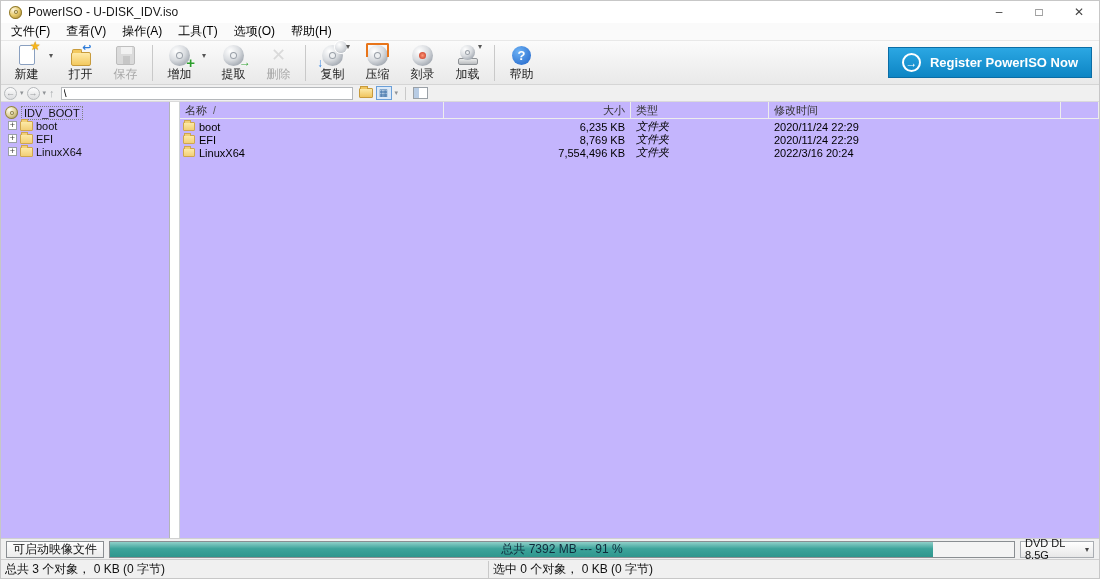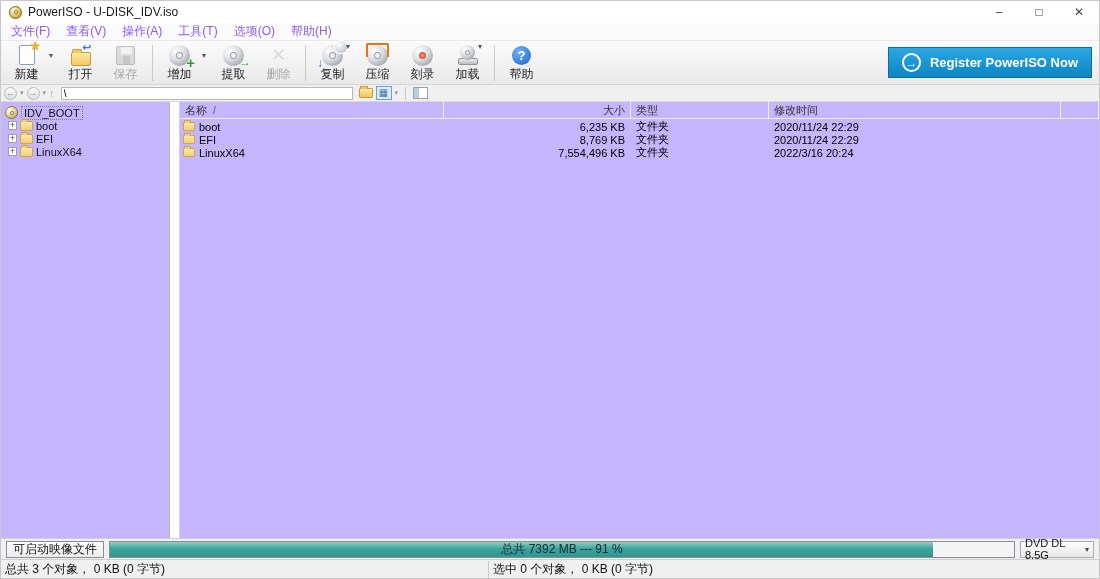--- a/index.html
+++ b/index.html
@@ -15,21 +15,21 @@
     background:radial-gradient(circle at 35% 30%, #fff8e0, #e6c96a 45%, #b09038 82%);
     box-shadow: inset 0 0 0 1px #8f7a30; position:relative; }
   .app-icon::after { content:""; position:absolute; left:50%; top:50%; width:4px; height:4px; margin:-2px;
     border-radius:50%; background:#f4ecd0; box-shadow: inset 0 0 0 1px #8f7a30; }
   .title-text { font-size:12px; color:#1a1a1a; }
   .win-controls { margin-left:auto; display:flex; height:100%; }
   .win-btn { width:40px; display:flex; align-items:center; justify-content:center; font-size:12px; color:#444; }
   
   .menubar { height:18px; flex:0 0 18px; display:flex; align-items:center; background:#fafafa;
     border-bottom:1px solid #e8e8e8; font-size:12px; padding-left:2px; }
-  .menu-item { padding:0 8px; color:#8b5cf6; }
+  .menu-item { padding:0 8px; color:#000000; }
   
   .toolbar { height:44px; flex:0 0 44px; display:flex; align-items:center;
     background:linear-gradient(#fbfbfb,#e9e9e9); border-bottom:1px solid #d5d5d5; padding:0 3px; }
   .tbtn { width:45px; height:40px; display:flex; flex-direction:column; align-items:center; justify-content:flex-end; padding-bottom:2px; }
   .ticon { height:25px; width:32px; display:flex; align-items:center; justify-content:center; position:relative; }
   .tlabel { font-size:12px; color:#222; line-height:13px; }
   .tbtn.disabled .tlabel { color:#a8a8a8; }
   .tbtn.disabled .ticon { filter:grayscale(1); opacity:.55; }
   .tcaret { font-size:8px; color:#555; align-self:center; margin:0 5px 14px 0; }
   .corner-caret { position:absolute; top:-3px; right:-7px; font-size:8px; color:#555; }
@@ -108,21 +108,21 @@
   .splitter { width:9px; flex:0 0 9px; background:#fff; }
   .filelist { flex:1; border-left:1px solid #d0d3d6; font-size:11px; overflow:hidden; }
   .fl-header { display:grid; grid-template-columns:264px 187px 138px 292px 1fr; height:17px;
     align-items:stretch; border-bottom:1px solid #ededed; color:#333; }
   .fl-header .hcell { border-right:1px solid #ededed; display:flex; align-items:center; padding:0 5px; gap:6px; }
   .hcell.size { justify-content:flex-end; }
   .fl-row { display:grid; grid-template-columns:264px 187px 138px 292px 1fr; height:13px; align-items:center; color:#000; }
   .cell-name { display:flex; align-items:center; gap:4px; padding-left:3px; }
   .cell-name .folder-icn { width:12px; height:9px; flex:0 0 12px; margin-top:0; }
   .cell-size { text-align:right; padding-right:6px; }
-  .cell-type { padding-left:5px; }
+  .cell-type { padding-left:5px;font-style:italic; }
   .cell-mod { padding-left:5px; }
   .sort-ind { font-size:10px; color:#555; }
   
   .bottombar { height:21px; flex:0 0 21px; background:#f0f0f0; border-top:1px solid #d0d0d0;
     display:flex; align-items:center; padding:0 5px; gap:5px; }
   .bootable-btn { width:98px; flex:0 0 98px; height:17px; border:1px solid #8a8e92;
     background:linear-gradient(#fdfdfd,#ececec); display:flex; align-items:center; justify-content:center; font-size:12px; }
   .progress { flex:1; height:17px; border:1px solid #8a8e92; background:#f4f4f4; position:relative; }
   .progress-fill { height:100%; background:linear-gradient(#8fd0c9,#3da49b 45%,#2f968d); }
   .progress-text { position:absolute; inset:0; display:flex; align-items:center; justify-content:center;

